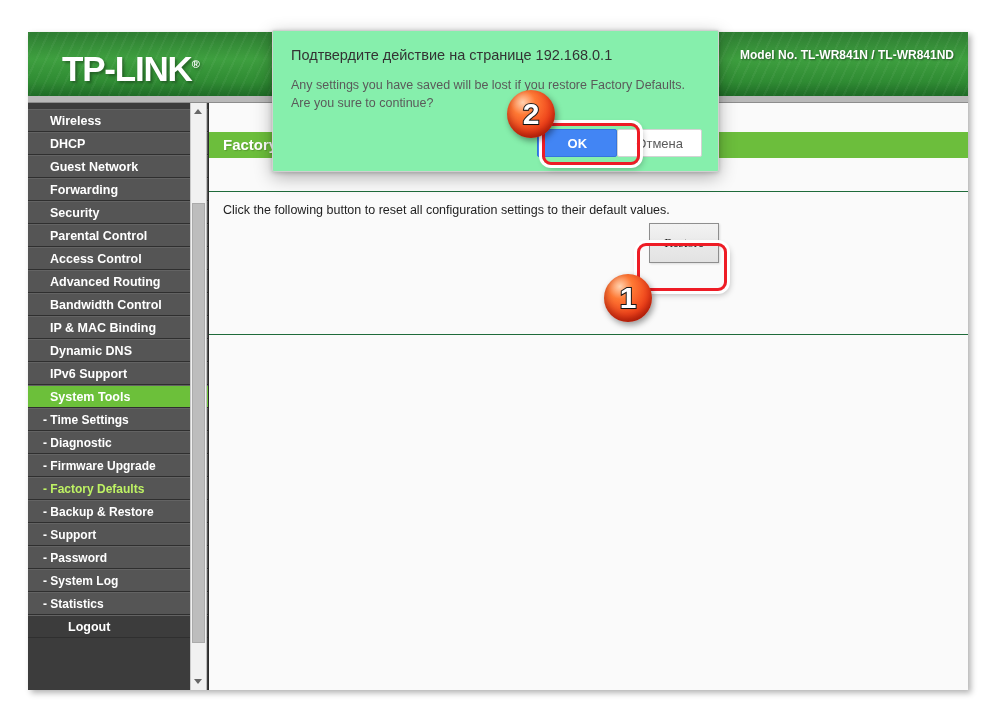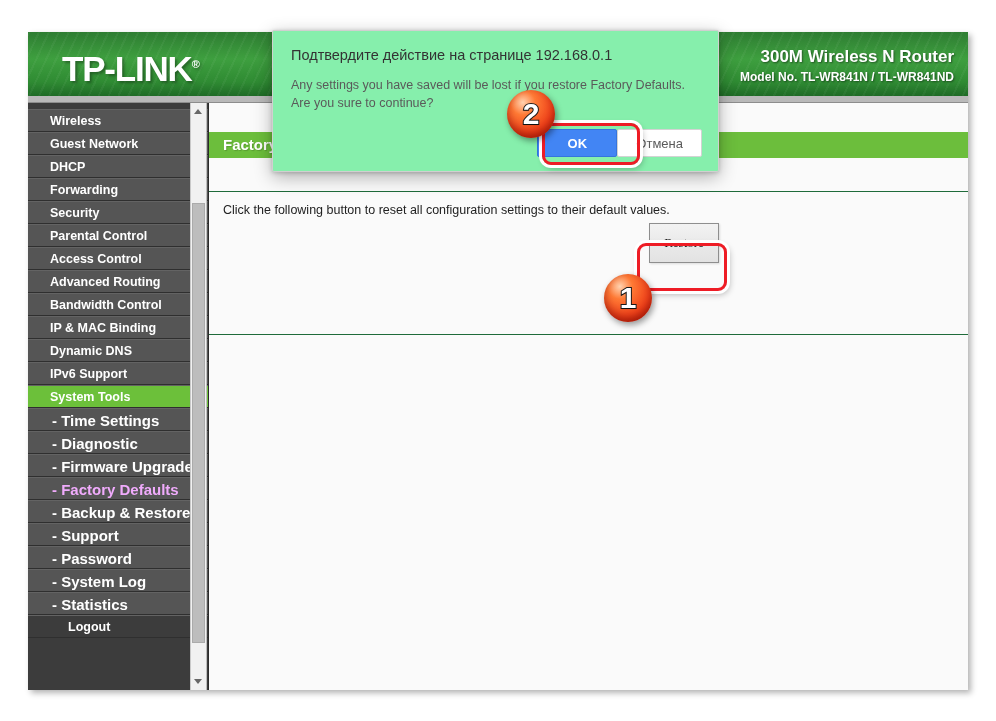--- a/index.html
+++ b/index.html
@@ -124,29 +124,29 @@
     font-weight: bold;
     padding-left: 22px;
     border-bottom: 1px solid #2f2f2f;
     border-top: 1px solid #636363;
     box-sizing: border-box;
     white-space: nowrap;
     cursor: pointer;
     font-family: "Liberation Sans", sans-serif;
   }
   .menu-item.sub {
-    padding-left: 24px;
-    font-size: 15px;
+    padding-left: 15px;
+    font-size: 12px;
   }
   .menu-item.active {
     background: #6cc03a;
     color: #ffffff;
   }
   .menu-item.sub-active {
-    color: #f0abfc;
+    color: #bef264;
   }
   .menu-item.logout {
     background: #3c3c3c;
     padding-left: 40px;
   }
   .menu-spacer-top {
     height: 6px;
     background: #3c3c3c;
   }
 
@@ -377,34 +377,33 @@
 </head>
 <body>
 
 <div id="root">
 
   <div class="page">
 
     <div class="header">
       <div class="header-logo"><span>TP-LINK</span><sup>®</sup></div>
       <div class="header-right">
-        <div class="header-model-name">300M Wireless N Router</div>
         <div class="header-model-no">Model No. TL-WR841N / TL-WR841ND</div>
       </div>
     </div>
     <div class="header-underline"></div>
 
     <div class="body-area">
 
       <div class="sidebar">
         <div class="menu-spacer-top"></div>
         <div id="sidebar-items">
             <div class="menu-item">Wireless</div>
+            <div class="menu-item">DHCP</div>
             <div class="menu-item">Guest Network</div>
-            <div class="menu-item">DHCP</div>
             <div class="menu-item">Forwarding</div>
             <div class="menu-item">Security</div>
             <div class="menu-item">Parental Control</div>
             <div class="menu-item">Access Control</div>
             <div class="menu-item">Advanced Routing</div>
             <div class="menu-item">Bandwidth Control</div>
             <div class="menu-item">IP &amp; MAC Binding</div>
             <div class="menu-item">Dynamic DNS</div>
             <div class="menu-item">IPv6 Support</div>
             <div class="menu-item active">System Tools</div>

